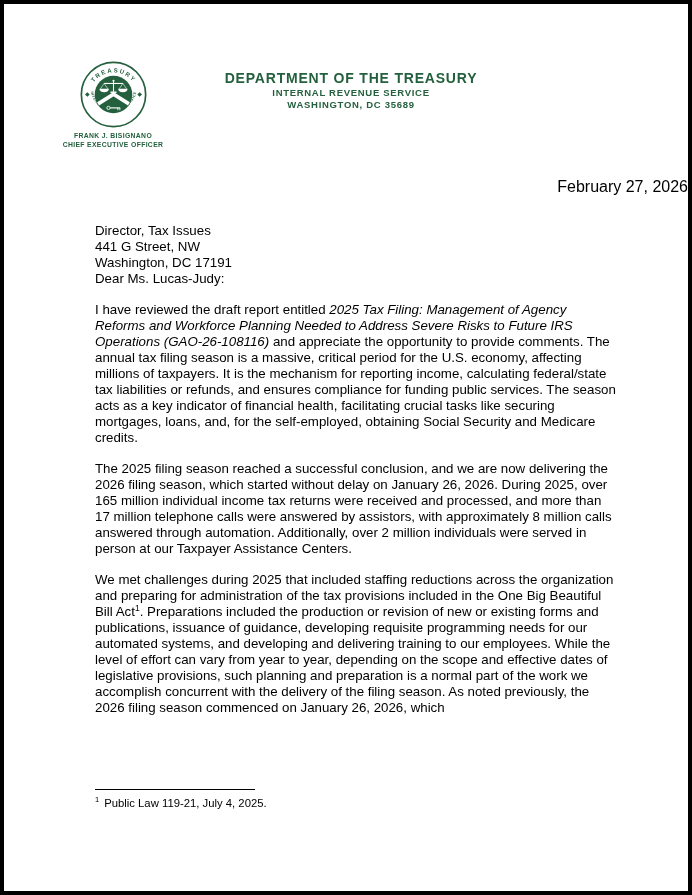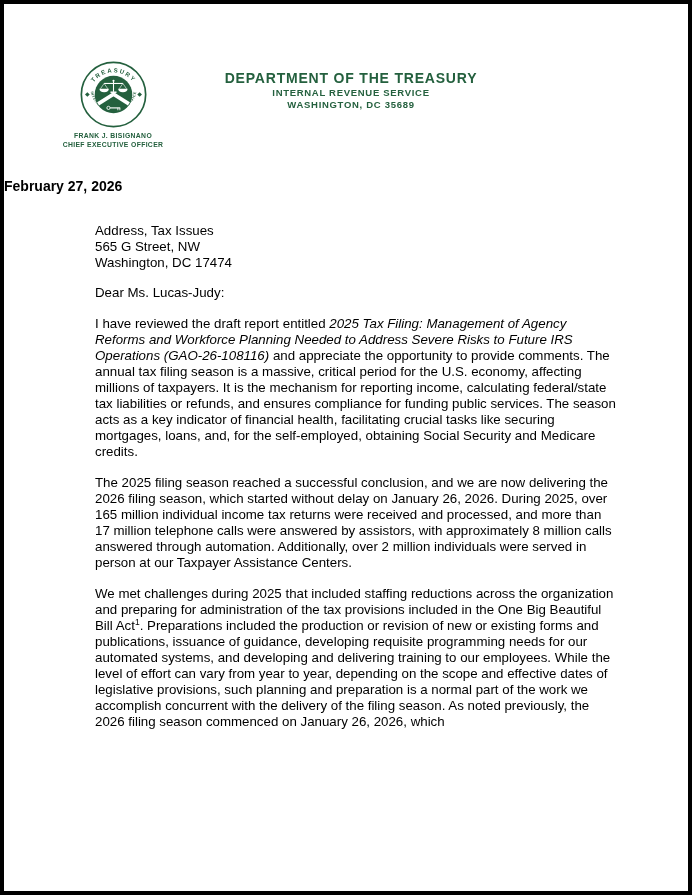--- a/index.html
+++ b/index.html
@@ -70,34 +70,33 @@
     line-height: 11px;
     margin-top: 1px;
   }
 
   
   .date-line {
     position: absolute;
     top: 174px;
     left: 0;
     right: 0;
-    text-align: left;
-    font-size: 14px;
-    font-weight: bold;
+    text-align: right;
+    font-size: 16px;
   }
   .letter-body {
     position: absolute;
     left: 91px;
     top: 219px;
     width: 523px;
     font-size: 13.3px;
     line-height: 16px;
   }
   .recipient div { line-height: 16px; }
-  .salutation { margin-top: 14px; }
+  .salutation { margin-top: 0; }
   .para {
     margin: 15px 0 0 0;
     text-align: left;
   }
   .para i { font-style: italic; }
   sup.fn-ref {
     font-size: 8.5px;
     vertical-align: super;
     line-height: 0;
   }
@@ -176,28 +175,32 @@
   <div class="agency-block">
     <div class="agency-line1">DEPARTMENT OF THE TREASURY</div>
     <div class="agency-line2">INTERNAL REVENUE SERVICE</div>
     <div class="agency-line2">WASHINGTON, DC 35689</div>
   </div>
 
   <div class="date-line">February 27, 2026</div>
 
   <div class="letter-body">
     <div class="recipient">
-      <div>Address, Tax Issues</div>
-      <div>565 G Street, NW</div>
-      <div>Washington, DC 17474</div>
+      <div>Director, Tax Issues</div>
+      <div>441 G Street, NW</div>
+      <div>Washington, DC 17191</div>
     </div>
 
     <div class="salutation">Dear Ms. Lucas-Judy:</div>
 
     <p class="para"><span>I have reviewed the draft report entitled </span><i>2025 Tax Filing: Management of Agency Reforms and Workforce Planning Needed to Address Severe Risks to Future IRS Operations (GAO-26-108116)</i><span> and appreciate the opportunity to provide comments. The annual tax filing season is a massive, critical period for the U.S. economy, affecting millions of taxpayers. It is the mechanism for reporting income, calculating federal/state tax liabilities or refunds, and ensures compliance for funding public services. The season acts as a key indicator of financial health, facilitating crucial tasks like securing mortgages, loans, and, for the self-employed, obtaining Social Security and Medicare credits.</span></p>
 
     <p class="para"><span>The 2025 filing season reached a successful conclusion, and we are now delivering the 2026 filing season, which started without delay on January 26, 2026. During 2025, over 165 million individual income tax returns were received and processed, and more than 17 million telephone calls were answered by assistors, with approximately 8 million calls answered through automation. Additionally, over 2 million individuals were served in person at our Taxpayer Assistance Centers.</span></p>
 
     <p class="para"><span>We met challenges during 2025 that included staffing reductions across the organization and preparing for administration of the tax provisions included in the One Big Beautiful Bill Act</span><sup class="fn-ref">1</sup><span>. Preparations included the production or revision of new or existing forms and publications, issuance of guidance, developing requisite programming needs for our automated systems, and developing and delivering training to our employees. While the level of effort can vary from year to year, depending on the scope and effective dates of legislative provisions, such planning and preparation is a normal part of the work we accomplish concurrent with the delivery of the filing season. As noted previously, the 2026 filing season commenced on January 26, 2026, which</span></p>
   </div>
 
+  <div class="footnote-area">
+    <div class="footnote-rule"></div>
+    <div class="footnote-text"><sup>1</sup><span class="fn-body">Public Law 119-21, July 4, 2025.</span></div>
+  </div>
 
 </div>
 
 </body></html>

